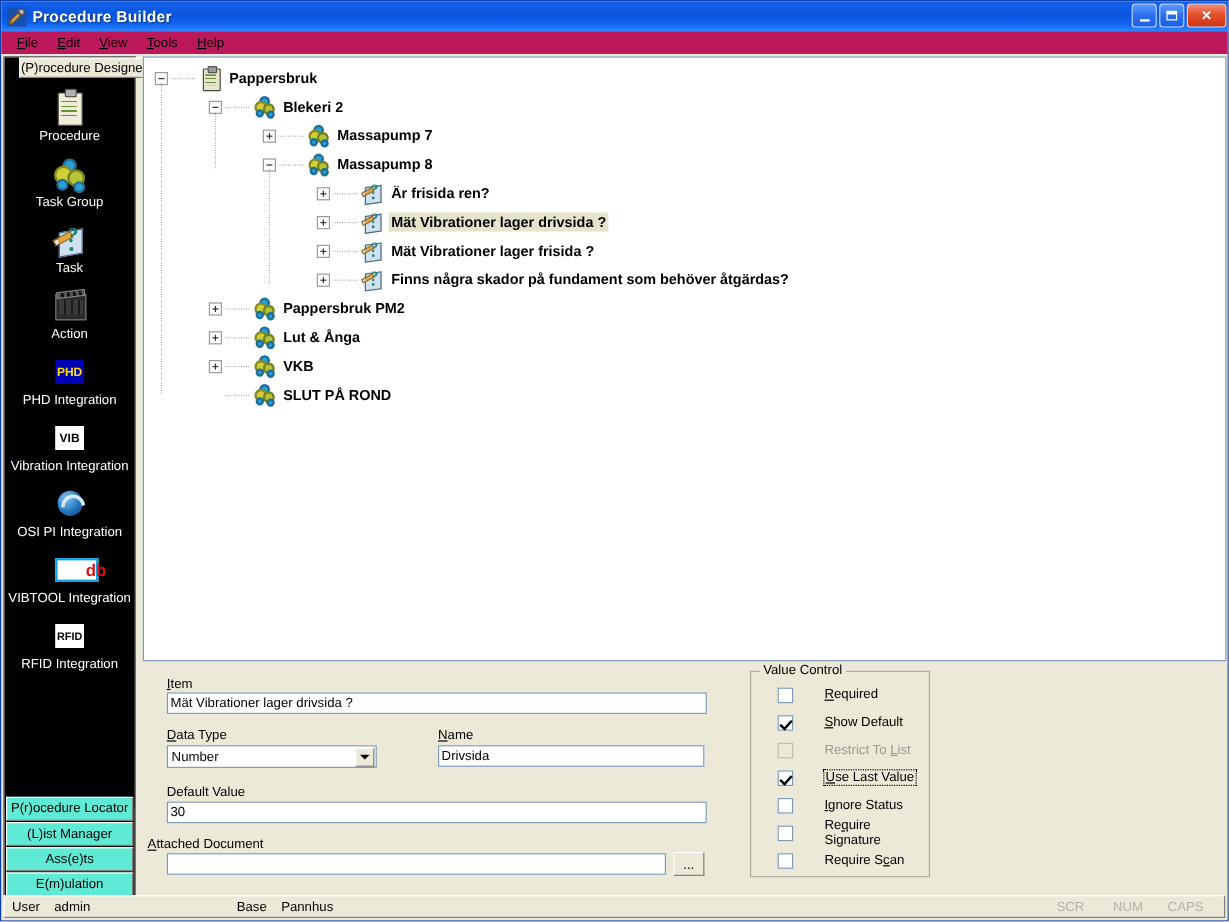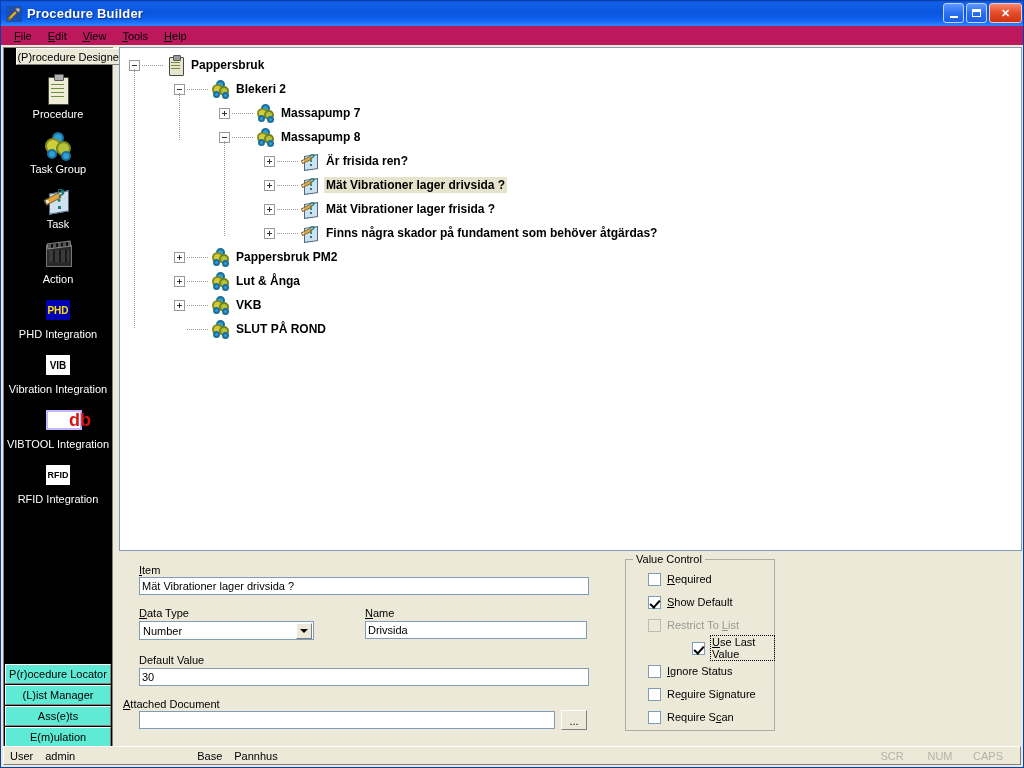--- a/index.html
+++ b/index.html
@@ -252,21 +252,21 @@
     transform: rotate(-7deg); border:1px solid #888; box-sizing:border-box; }
   .ico-action::after { content:""; position:absolute; left:2px; top:4px; width:20px; height:12px;
     background: repeating-linear-gradient(90deg,#3a3a3a 0 4px, #1a1a1a 4px 6px); }
 
   .ico-badge { position:absolute; left:3px; top:4px; width:24px; height:20px;
     display:flex; align-items:center; justify-content:center;
     font-size:10px; font-weight:bold; box-sizing:border-box; }
   .ico-badge.phd { background:#0000b4; color:#ffe000; }
   .ico-badge.vib { background:#fff; color:#000; }
   .ico-badge.rfid { background:#fff; color:#000; font-size:9px; }
-  .ico-badge.db { background:#fff; color:#d81313; border:2px solid #c4b5fd; font-size:18px;padding-left:32px; }
+  .ico-badge.db { background:#fff; color:#d81313; border:2px solid #0ea5e9; font-size:14px;padding-left:32px; }
   .ico-osi { position:absolute; left:5px; top:3px; width:21px; height:21px; }
   .ico-osi .ball { position:absolute; left:0; top:0; width:21px; height:21px; border-radius:50%;
     background: radial-gradient(circle at 35% 30%, #7fc4ef 0%, #1f6fb8 60%, #0d3f72 100%); }
   .ico-osi .swirl { position:absolute; left:3px; top:3px; width:14px; height:14px;
     border:3px solid #d8e8f4; border-radius:50%; border-bottom-color:transparent;
     border-right-color:transparent; transform: rotate(40deg); }
 
   
   .formpanel {
     position: absolute; left: 118px; top: 554px;
@@ -333,20 +333,21 @@
     background:#ece9d8;
     padding:0 3px;
     font-size:11px;
   }
   .cbrow {
     position:absolute;
     display:flex; align-items:center;
     font-size:11px;
     height:14px;
     cursor:pointer;
+    gap:20px;
   }
   .cbox {
     width:13px; height:13px;
     background:#fff;
     border:1px solid #7f9db9;
     box-sizing:border-box;
     margin-right:6px;
     position:relative;
     flex:0 0 auto;
   }
@@ -456,20 +457,29 @@
           <div class="lbl">PHD Integration</div>
         </div>
         <div class="sb-entry">
           <div class="ic">
             <span class="ico-badge vib">VIB</span>
           </div>
           <div class="lbl">Vibration Integration</div>
         </div>
         <div class="sb-entry">
           <div class="ic">
+            <span class="ico-osi">
+              <i class="ball"></i>
+              <i class="swirl"></i>
+            </span>
+          </div>
+          <div class="lbl">OSI PI Integration</div>
+        </div>
+        <div class="sb-entry">
+          <div class="ic">
             <span class="ico-badge db">db</span>
           </div>
           <div class="lbl">VIBTOOL Integration</div>
         </div>
         <div class="sb-entry">
           <div class="ic">
             <span class="ico-badge rfid">RFID</span>
           </div>
           <div class="lbl">RFID Integration</div>
         </div>
@@ -675,21 +685,21 @@
             <span><u>R</u>equired</span>
           </div>
           <div class="cbrow" style="left: 22px; top: 35px;">
             <span class="cbox checked"></span>
             <span><u>S</u>how Default</span>
           </div>
           <div class="cbrow disabled" style="left: 22px; top: 58px;">
             <span class="cbox"></span>
             <span>Restrict To <u>L</u>ist</span>
           </div>
-          <div class="cbrow" style="left: 22px; top: 81px; margin-left: 44px;">
+          <div class="cbrow" style="left: 22px; top: 81px;">
             <span class="cbox checked"></span>
             <span class="focusring"><u>U</u>se Last Value</span>
           </div>
           <div class="cbrow" style="left: 22px; top: 104px;">
             <span class="cbox"></span>
             <span><u>I</u>gnore Status</span>
           </div>
           <div class="cbrow" style="left: 22px; top: 127px;">
             <span class="cbox"></span>
             <span>Re<u>q</u>uire Signature</span>

